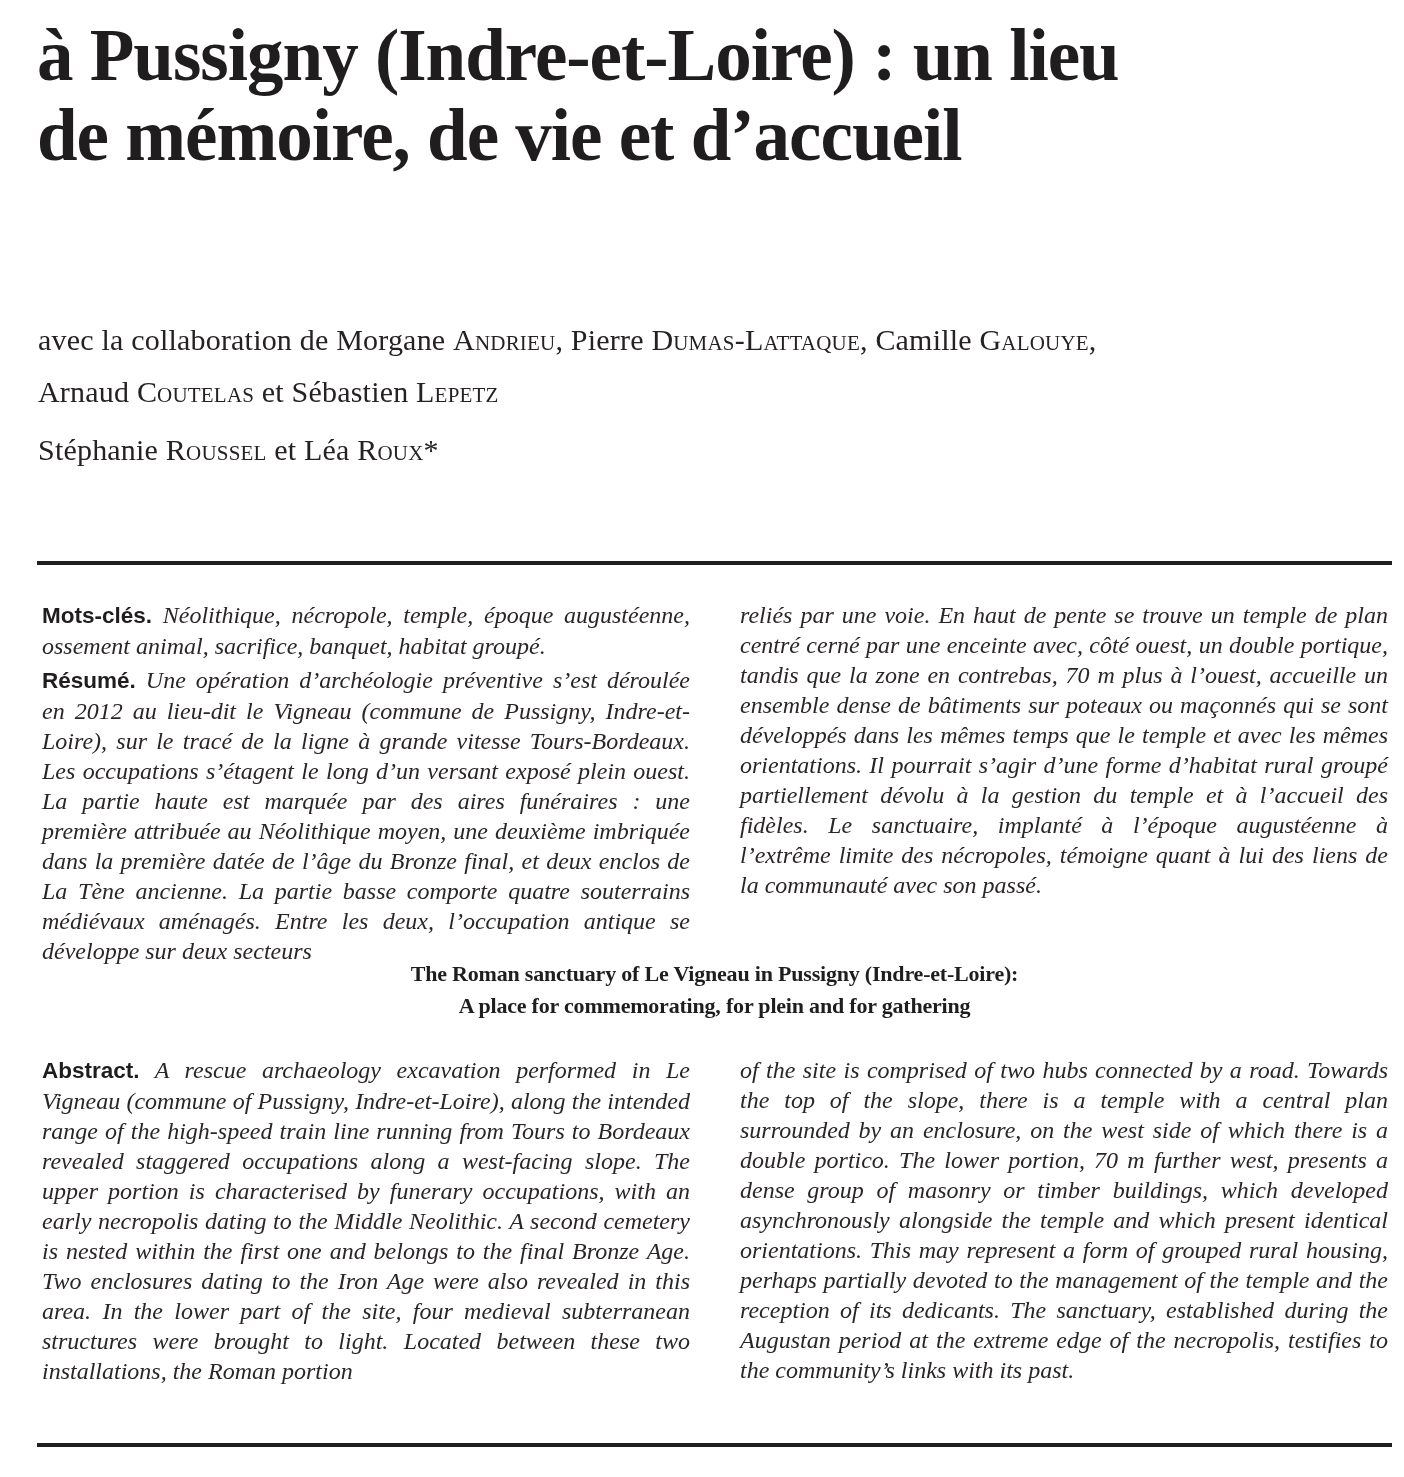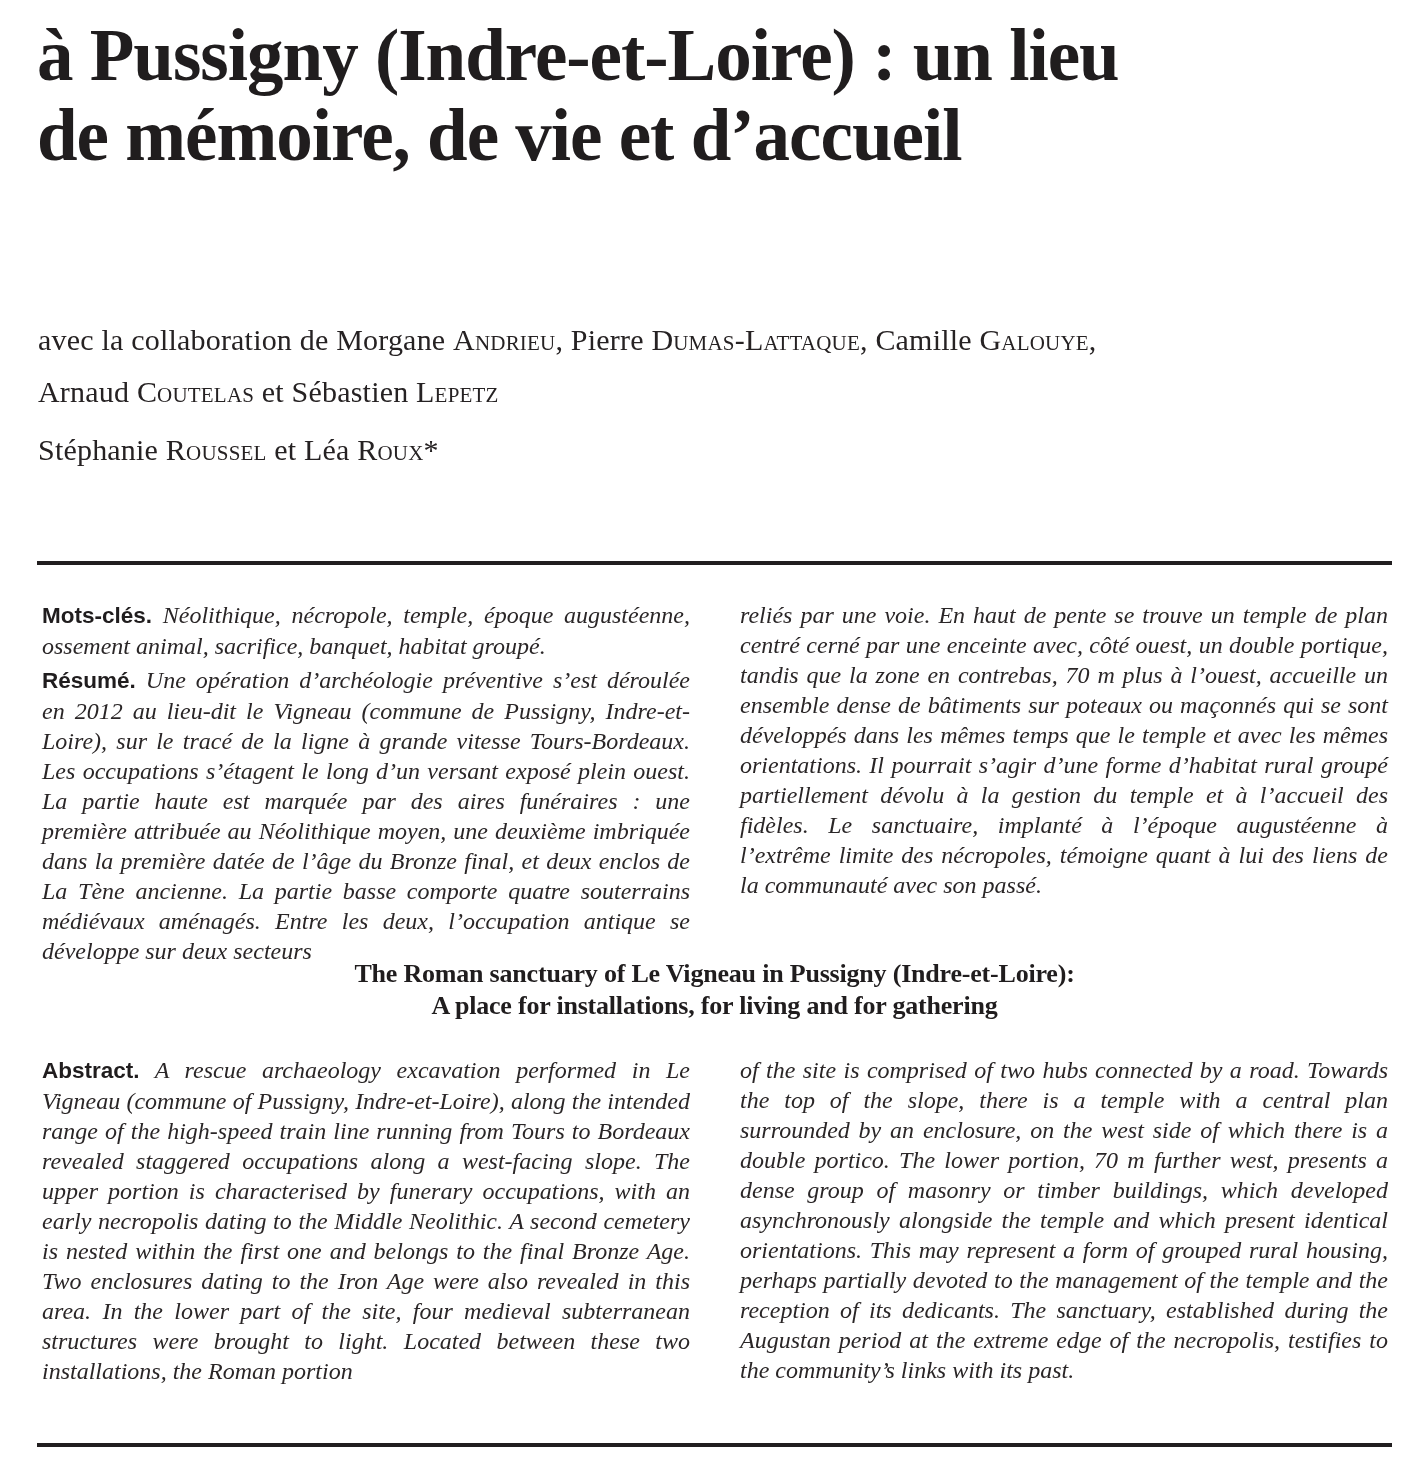--- a/index.html
+++ b/index.html
@@ -74,21 +74,21 @@
   #en-col2 { left: 736px; top: 1051px; }
 
   
   #en-title {
     position: absolute;
     left: 37px; top: 958px; width: 1355px;
     margin: 0; padding: 0;
     text-align: center;
     font-family: "Liberation Serif", serif;
     font-weight: 700;
-    font-size: 26px;
+    font-size: 22px;
     line-height: 32px;
     letter-spacing: -0.2px;
     color: #201d1e;
   }
 </style>
 </head>
 <body>
 
 <h1 id="main-title">
   <span class="tl">à Pussigny (Indre-et-Loire) : un lieu</span>
@@ -107,21 +107,21 @@
   <p><b class="label">Mots-clés.</b><span> Néolithique, nécropole, temple, époque augustéenne, ossement animal, sacrifice, banquet, habitat groupé.</span></p>
   <p><b class="label">Résumé.</b><span> Une opération d’archéologie préventive s’est déroulée en 2012 au lieu-dit le Vigneau (commune de Pussigny, Indre-et-Loire), sur le tracé de la ligne à grande vitesse Tours-Bordeaux. Les occupations s’étagent le long d’un versant exposé plein ouest. La partie haute est marquée par des aires funéraires : une première attribuée au Néolithique moyen, une deuxième imbriquée dans la première datée de l’âge du Bronze final, et deux enclos de La Tène ancienne. La partie basse comporte quatre souterrains médiévaux aménagés. Entre les deux, l’occupation antique se développe sur deux secteurs</span></p>
 </section>
 
 <section class="col" id="fr-col2" lang="fr">
   <p><span>reliés par une voie. En haut de pente se trouve un temple de plan centré cerné par une enceinte avec, côté ouest, un double portique, tandis que la zone en contrebas, 70 m plus à l’ouest, accueille un ensemble dense de bâtiments sur poteaux ou maçonnés qui se sont développés dans les mêmes temps que le temple et avec les mêmes orientations. Il pourrait s’agir d’une forme d’habitat rural groupé partiellement dévolu à la gestion du temple et à l’accueil des fidèles. Le sanctuaire, implanté à l’époque augustéenne à l’extrême limite des nécropoles, témoigne quant à lui des liens de la communauté avec son passé.</span></p>
 </section>
 
 <h2 id="en-title" lang="en">
   <span class="tl">The Roman sanctuary of Le Vigneau in Pussigny (Indre-et-Loire):</span>
-  <span class="tl">A place for installations, for living and for gathering</span>
+  <span class="tl">A place for commemorating, for plein and for gathering</span>
 </h2>
 
 <section class="col" id="en-col1" lang="en">
   <p><b class="label">Abstract.</b><span> A rescue archaeology excavation performed in Le Vigneau (commune of Pussigny, Indre-et-Loire), along the intended range of the high-speed train line running from Tours to Bordeaux revealed staggered occupations along a west-facing slope. The upper portion is characterised by funerary occupations, with an early necropolis dating to the Middle Neolithic. A second cemetery is nested within the first one and belongs to the final Bronze Age. Two enclosures dating to the Iron Age were also revealed in this area. In the lower part of the site, four medieval subterranean structures were brought to light. Located between these two installations, the Roman portion</span></p>
 </section>
 
 <section class="col" id="en-col2" lang="en">
   <p><span>of the site is comprised of two hubs connected by a road. Towards the top of the slope, there is a temple with a central plan surrounded by an enclosure, on the west side of which there is a double portico. The lower portion, 70 m further west, presents a dense group of masonry or timber buildings, which developed asynchronously alongside the temple and which present identical orientations. This may represent a form of grouped rural housing, perhaps partially devoted to the management of the temple and the reception of its dedicants. The sanctuary, established during the Augustan period at the extreme edge of the necropolis, testifies to the community’s links with its past.</span></p>
 </section>
 

